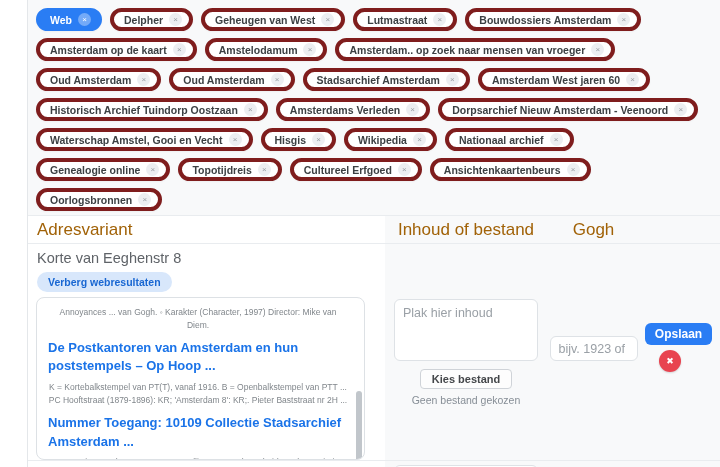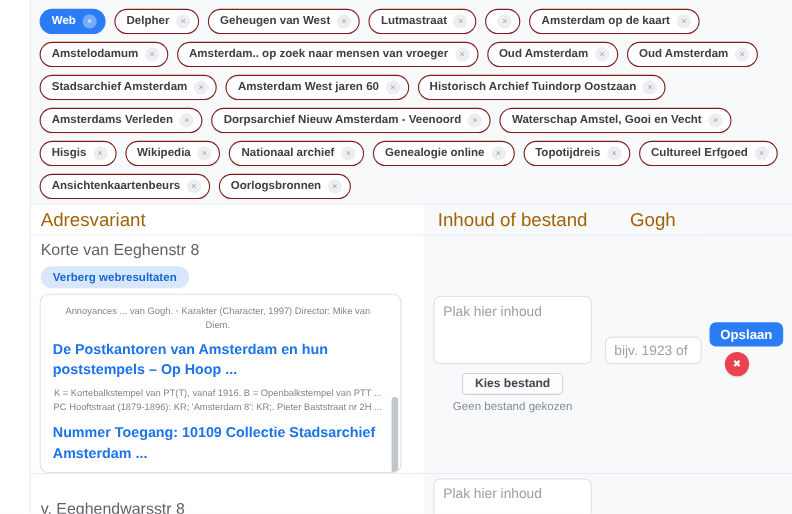--- a/index.html
+++ b/index.html
@@ -4,21 +4,21 @@
 <style>
   * { margin:0; padding:0; box-sizing:border-box; }
   html,body { width:720px; height:467px; overflow:hidden; }
   body { font-family:"Liberation Sans","DejaVu Sans",sans-serif; background:#ffffff; color:#495057; }
   .page { position:relative; width:720px; height:467px; display:flex; }
   .left-gutter { width:28px; height:100%; background:#ffffff; border-right:1px solid #e4e7ea; flex:0 0 28px; }
   .main { flex:1; background:#f8f9fa; display:flex; flex-direction:column; }
 
   
   .chips { padding:8px 10px 4px 8px; display:flex; flex-wrap:wrap; gap:7px 8px; }
-  .chip { display:inline-flex; align-items:flex-start; gap:6px; background:#ffffff; border:1px solid #7f1d1d;
+  .chip { display:inline-flex; align-items:center; gap:6px; background:#ffffff; border:4px solid #7f1d1d;
           box-shadow:0 1px 2px rgba(0,0,0,0.04); border-radius:14px; padding:4px 7px 4px 10px;
           font-size:10.5px; font-weight:700; color:#3c4043; cursor:pointer; white-space:nowrap; height:23px; }
   .chip .close { width:13px; height:13px; border-radius:50%; background:#eceef1; color:#9aa0a6;
           font-size:8px; line-height:13px; text-align:center; font-weight:400; }
   .chip.active { background:#2a7df4; border-color:#2a7df4; color:#ffffff; }
   .chip.active .close { background:rgba(255,255,255,0.35); color:#ffffff; }
 
   
   .table { border-top:1px solid #e9ecef; flex:1; display:flex; flex-direction:column; }
   .grid-row { display:grid; grid-template-columns:357px 162px 93px 80px; }
@@ -91,20 +91,21 @@
         </div>
         <div class="chip">
           <span>Geheugen van West</span>
           <span class="close">×</span>
         </div>
         <div class="chip">
           <span>Lutmastraat</span>
           <span class="close">×</span>
         </div>
         <div class="chip">
+          <span>Bouwdossiers Amsterdam</span>
           <span class="close">×</span>
         </div>
         <div class="chip">
           <span>Amsterdam op de kaart</span>
           <span class="close">×</span>
         </div>
         <div class="chip">
           <span>Amstelodamum</span>
           <span class="close">×</span>
         </div>

